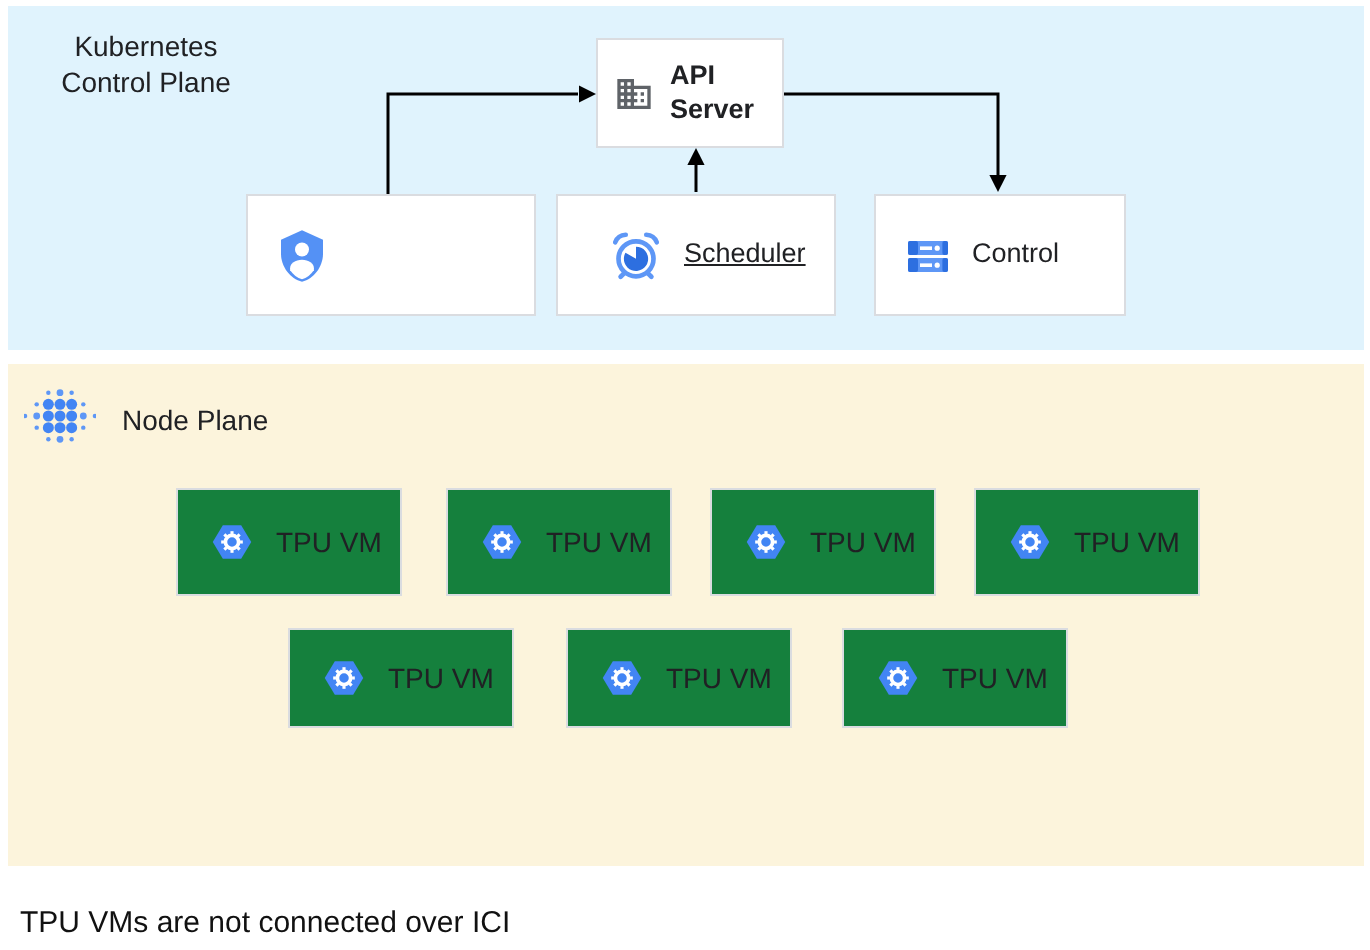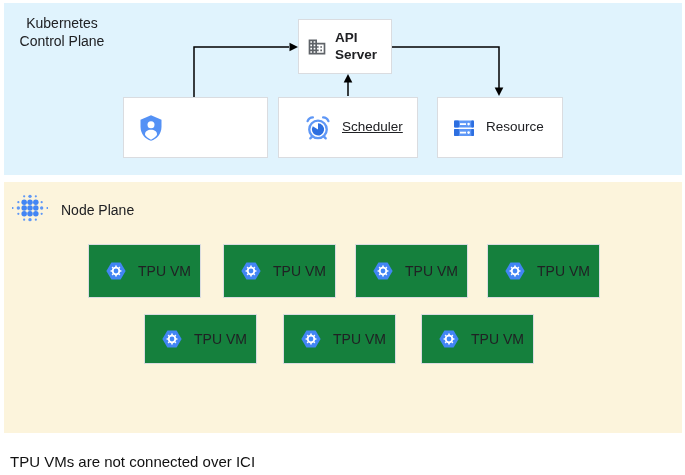--- a/index.html
+++ b/index.html
@@ -4,21 +4,21 @@
 <style>
   html,body{margin:0;padding:0;background:#fff;}
   .canvas{
     position:relative;width:685px;height:475px;background:#fff;overflow:hidden;
     font-family:"Liberation Sans","DejaVu Sans",sans-serif;color:var(--text,#202124);
   }
   .panel{position:absolute;}
   .panel.control-plane{left:4px;top:3px;width:678px;height:172px;background:var(--control-plane-bg,#e0f3fd);}
   .panel.node-pool{left:4px;top:182px;width:678px;height:251px;background:var(--node-pool-bg,#fcf4dc);}
   .kcp-title{
-    position:absolute;left:15px;top:14px;width:94px;text-align:center;
+    position:absolute;left:26px;top:14px;width:94px;text-align:center;
     font-size:14px;line-height:1.32;color:var(--text,#202124);
   }
   .np-title{position:absolute;left:61px;top:202px;font-size:14px;color:var(--text,#202124);}
   .np-icon{position:absolute;left:12px;top:190px;}
   .node{
     position:absolute;background:#fff;border:1px solid var(--box-border,#dadce0);
     box-sizing:border-box;display:flex;align-items:center;
   }
   .node .icon{flex:0 0 auto;}
   .node .label{font-size:13.5px;line-height:1.25;color:var(--text,#202124);}
@@ -100,21 +100,21 @@
         <circle cx="16.6" cy="8.1" r="1.3" fill="#fff"></circle>
       </g>
       <g>
         <rect x="2" y="13" width="20" height="7" rx="1" fill="#5e97f6"></rect>
         <rect x="2" y="13" width="5" height="7" rx="1" fill="#2d6fe0"></rect>
         <rect x="19.2" y="13" width="2.8" height="7" rx="1" fill="#2d6fe0"></rect>
         <rect x="8" y="15.7" width="6" height="1.8" fill="#fff"></rect>
         <circle cx="16.6" cy="16.6" r="1.3" fill="#fff"></circle>
       </g>
     </svg>
-    <span class="label">Resource</span>
+    <span class="label">Control</span>
   </div>
 
   <svg class="np-icon" width="36" height="36" viewBox="0 0 34 34">
     <g>
         <circle cx="11.5" cy="6" r="1.05" fill="#5e97f6"></circle>
         <circle cx="17" cy="6" r="1.6" fill="#5e97f6"></circle>
         <circle cx="22.5" cy="6" r="1.05" fill="#5e97f6"></circle>
         <circle cx="6" cy="11.5" r="1.05" fill="#5e97f6"></circle>
         <circle cx="11.5" cy="11.5" r="2.6" fill="#4285f4"></circle>
         <circle cx="17" cy="11.5" r="2.6" fill="#4285f4"></circle>

